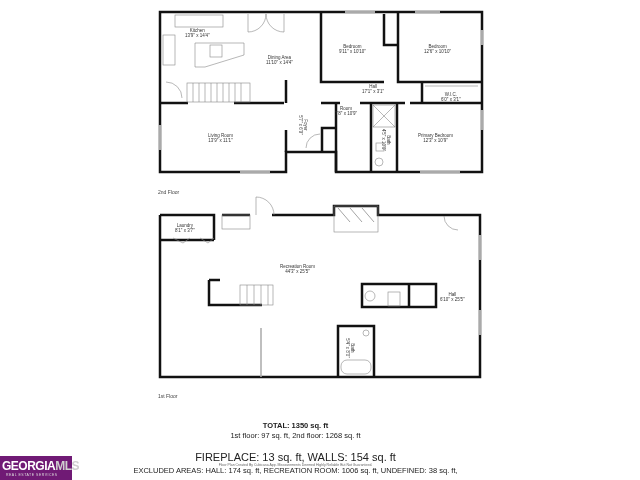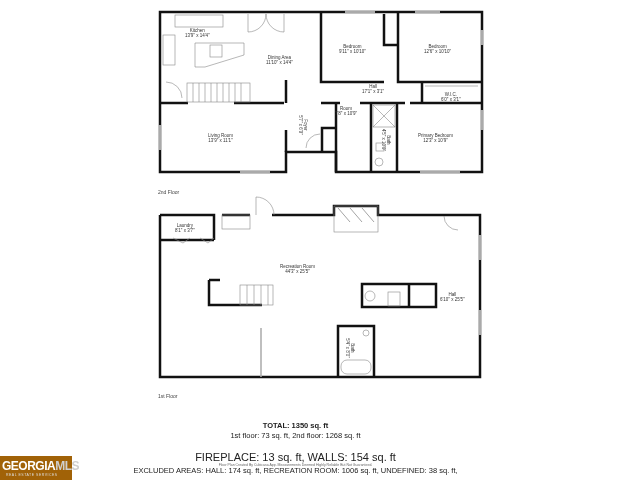--- a/index.html
+++ b/index.html
@@ -6,21 +6,21 @@
   body { width:640px; height:480px; position:relative; overflow:hidden; font-family:"Liberation Sans", sans-serif; color:#222; }
   .plan { position:absolute; left:0; top:0; width:640px; height:480px; }
   .lbl { position:absolute; font-size:4.5px; line-height:5px; text-align:center; color:#333; white-space:nowrap; }
   .floor-label { position:absolute; font-size:5px; color:#444; }
   .summary { position:absolute; left:0; width:591px; text-align:center; color:#222; }
   .total { top:421px; font-size:7.5px; font-weight:bold; }
   .line2 { top:431px; font-size:7.5px; }
   .line3 { top:466px; font-size:7.5px; }
   .line4 { top:451px; font-size:11px; }
   .credit { top:463px; font-size:3.5px; color:#666; }
-  .logo { position:absolute; left:0; top:456px; width:72px; height:24px; background:#a16207; color:#fff;text-align:center; }
+  .logo { position:absolute; left:0; top:456px; width:72px; height:24px; background:#701a75; color:#fff;text-align:center; }
   .logo .brand { position:absolute; left:2px; top:3px; font-size:12px; font-weight:bold; letter-spacing:-0.5px; }
   .logo .brand .mls { color:#cfcfcf; }
   .logo .sub { position:absolute; left:6px; top:17px; font-size:3.5px; color:#ddd; letter-spacing:0.5px; }
   .rot { transform:rotate(90deg); transform-origin:center; }
 </style>
 </head>
 <body>
 
 <svg class="plan" viewBox="0 0 640 480" width="640" height="480">
 
@@ -170,21 +170,21 @@
   <div>Hall</div>
     <div>6'10" x 25'5"</div>
 </div>
 <div class="lbl rot" style="left:340px;top:343px;">
   <div>Bath</div>
     <div>5'4" x 8'0"</div>
 </div>
 <div class="floor-label" style="left:158px;top:393px;">1st Floor</div>
 
 <div class="summary total">TOTAL: 1350 sq. ft</div>
-<div class="summary line2">1st floor: 73 sq. ft, 2nd floor: 1268 sq. ft</div>
+<div class="summary line2">1st floor: 97 sq. ft, 2nd floor: 1268 sq. ft</div>
 <div class="summary line3">EXCLUDED AREAS: HALL: 174 sq. ft, RECREATION ROOM: 1006 sq. ft, UNDEFINED: 38 sq. ft,</div>
 <div class="summary line4">FIREPLACE: 13 sq. ft, WALLS: 154 sq. ft</div>
 <div class="summary credit">Floor Plan Created By Cubicasa App. Measurements Deemed Highly Reliable But Not Guaranteed.</div>
 
 <div class="logo">
   <div class="brand"><span>GEORGIA</span><span class="mls">MLS</span></div>
   <div class="sub">REAL ESTATE SERVICES</div>
 </div>
 
 </body></html>

